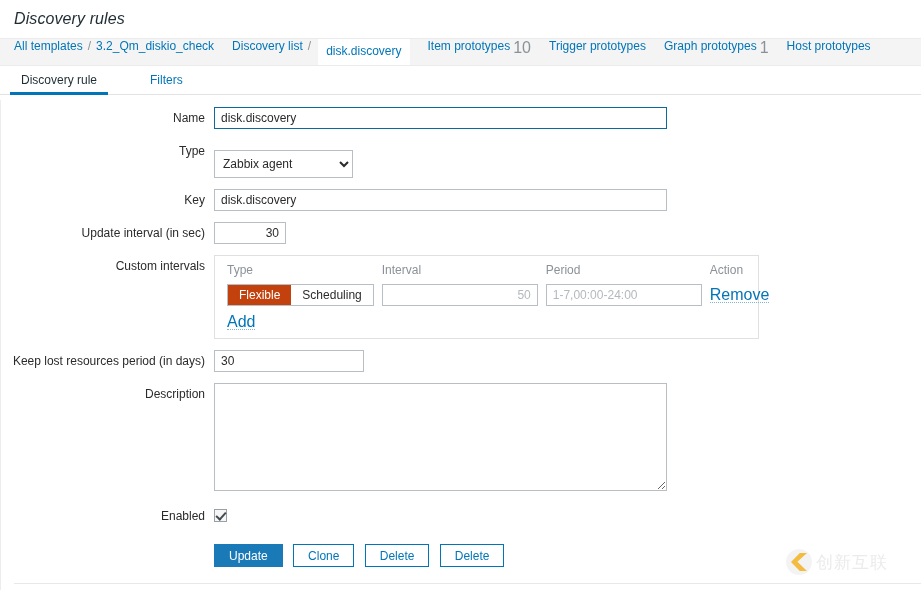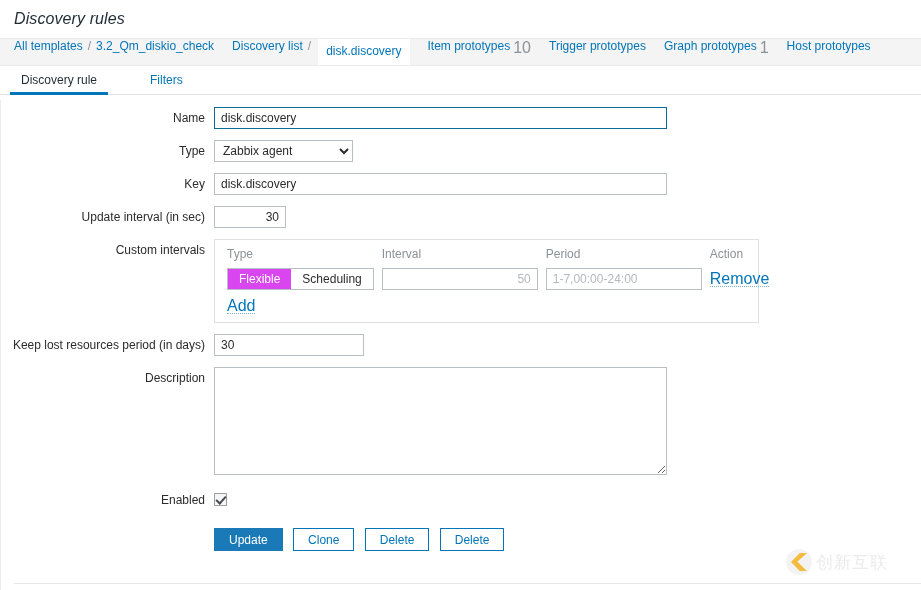--- a/index.html
+++ b/index.html
@@ -138,25 +138,26 @@
   .w-big { width: 453px; }
   .w-num { width: 72px; text-align: right; }
   .w-keep { width: 150px; }
 
   select.sel {
     font-family: "Liberation Sans", sans-serif;
     font-size: 12px;
     color: #2b2b2b;
     border: 1px solid #b8bfc4;
     background: #ffffff;
-    height: 22px;
+    height: 28px;
     width: 139px;
     box-sizing: border-box;
     padding: 2px 4px;
     outline: none;
+    margin-top: 10px;
   }
 
   textarea.txt {
     width: 453px;
     height: 108px;
     resize: vertical;
     padding: 4px 6px;
     line-height: 15px;
   }
 
@@ -200,21 +201,21 @@
     padding: 0 11px;
     display: flex;
     align-items: center;
     background: #ffffff;
     color: #2b2b2b;
     cursor: pointer;
     border: none;
     font-family: "Liberation Sans", sans-serif;
   }
   .toggle-btn.selected {
-    background: #d946ef;
+    background: #c2410c;
     color: #ffffff;
   }
 
   input.int-in {
     width: 156px;
     text-align: right;
   }
   input.per-in {
     width: 156px;
     text-align: left;

